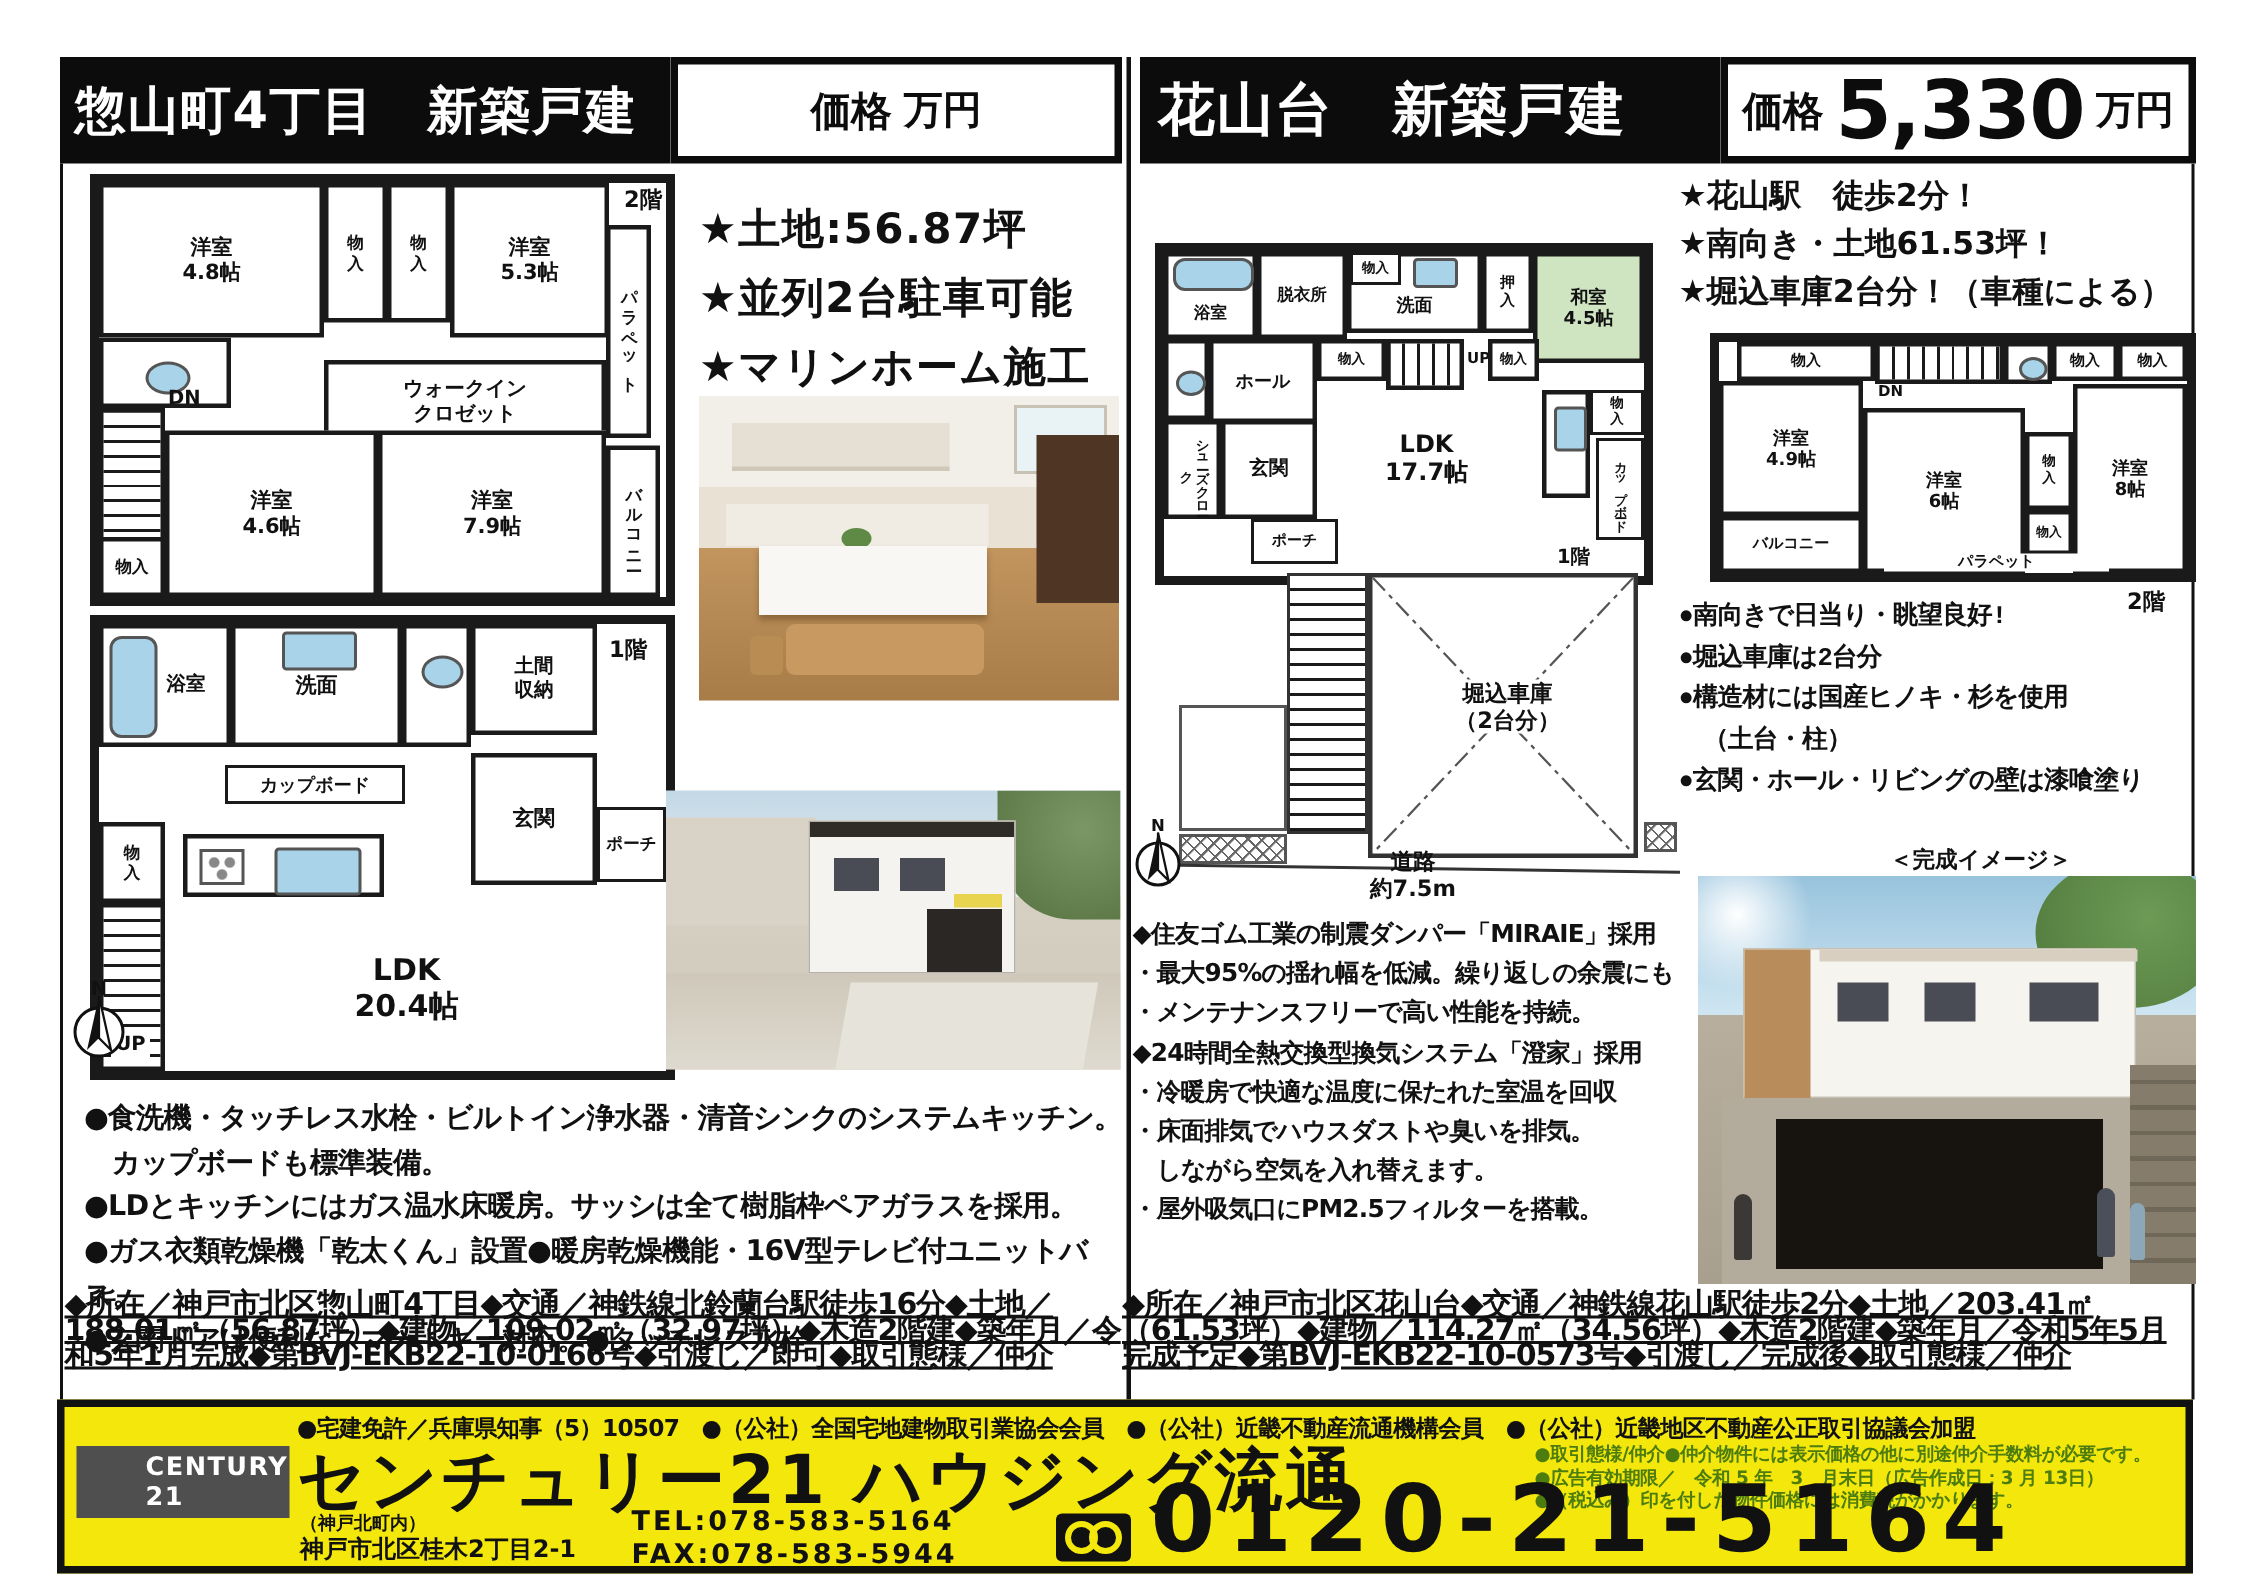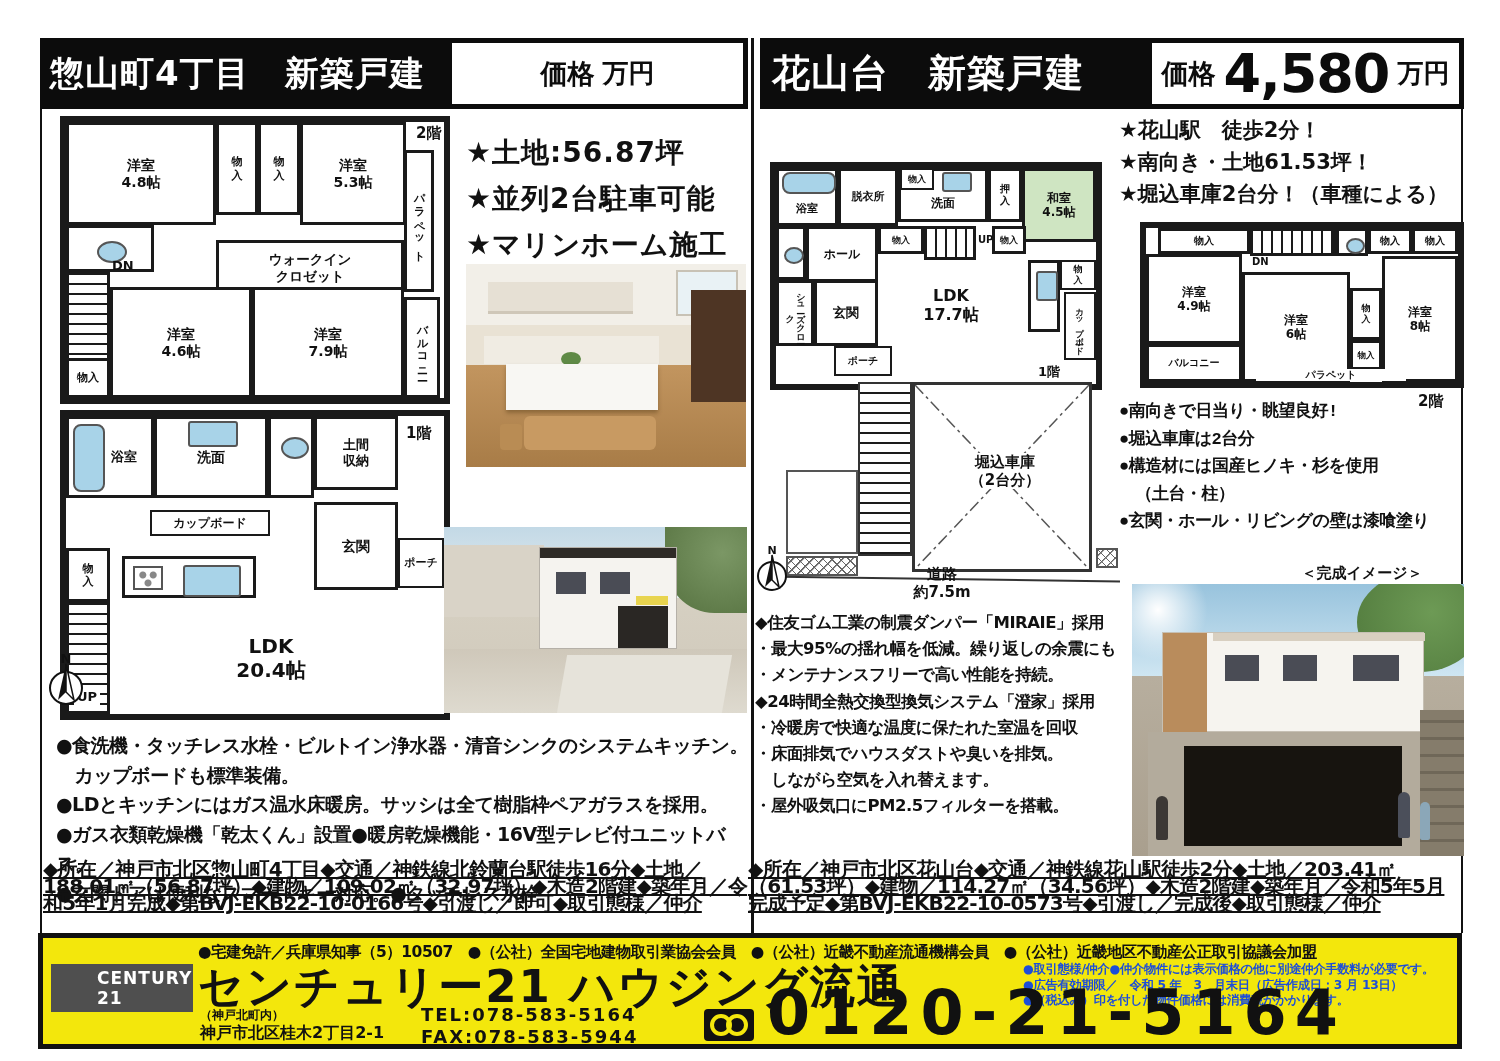--- a/index.html
+++ b/index.html
@@ -29,21 +29,21 @@
                 repeating-linear-gradient(-45deg,transparent 0 5px,#666 6px 7px);}
   
   .feat-l div{font-size:28px;font-weight:900;line-height:46px;letter-spacing:1px;}
   .feat-r div{font-size:21px;font-weight:900;line-height:32px;}
   .bul-l div{font-size:19px;font-weight:600;line-height:29.5px;letter-spacing:-0.5px;}
   .bul-r div{font-size:17px;font-weight:600;line-height:27.5px;letter-spacing:-0.5px;font-family:Liberation Mono, monospace;}
   .dia-r div{font-size:16.5px;font-weight:600;line-height:26.2px;letter-spacing:-0.5px;}
   .details{font-size:20px;font-weight:700;line-height:17px;letter-spacing:-0.8px;text-decoration:underline;}
   
   .footer{position:absolute;background:#f3e70c;border:5px solid #111;box-sizing:border-box;}
-  .note-red{color:#1d4ed8;font-size:12.3px;font-weight:800;line-height:15.5px;letter-spacing:-0.3px;}
+  .note-red{color:#4d7c0f;font-size:12.3px;font-weight:800;line-height:15.5px;letter-spacing:-0.3px;}
   
   .photo{position:absolute;overflow:hidden;box-sizing:border-box;}
   .pp{position:absolute;box-sizing:border-box;}
 </style>
 </head>
 <body>
 
 <div class="page">
 
   <div class="hdr" style="left:40px;top:38px;width:407px;height:71px;font-size:34px;padding-left:10px;">惣山町4丁目　新築戸建</div>
@@ -152,21 +152,21 @@
     <div>●LDとキッチンにはガス温水床暖房。サッシは全て樹脂枠ペアガラスを採用。</div>
     <div>●ガス衣類乾燥機「乾太くん」設置●暖房乾燥機能・16V型テレビ付ユニットバス。</div>
     <div>●玄関ドアは便利なスマートキー対応。●タッチレス水栓</div>
   </div>
 
   <div class="abs details" style="left:43px;top:861px;width:706px;">◆所在／神戸市北区惣山町4丁目◆交通／神鉄線北鈴蘭台駅徒歩16分◆土地／188.01㎡（56.87坪）◆建物／109.02㎡（32.97坪）◆木造2階建◆築年月／令和5年1月完成◆第BVJ-EKB22-10-0166号◆引渡し／即可◆取引態様／仲介</div>
 
   <div class="hdr" style="left:760px;top:38px;width:387px;height:71px;font-size:38px;padding-left:12px;">花山台　新築戸建</div>
   <div class="pricebox" style="left:1147px;top:38px;width:317px;height:71px;">
     <span class="p-lab">価格</span>
-    <span class="p-val">4,580</span>
+    <span class="p-val">5,330</span>
     <span class="p-unit">万円</span>
   </div>
 
   <div class="abs feat-r" style="left:1119px;top:114px;width:345px;">
     <div>★花山駅　徒歩2分！</div>
     <div>★南向き・土地61.53坪！</div>
     <div>★堀込車庫2台分！（車種による）</div>
   </div>
 
   <div class="plan" style="left:770px;top:162px;width:332px;height:228px;">
@@ -262,21 +262,21 @@
     <div>◆住友ゴム工業の制震ダンパー「MIRAIE」採用</div>
     <div>・最大95%の揺れ幅を低減。繰り返しの余震にも</div>
     <div>・メンテナンスフリーで高い性能を持続。</div>
     <div>◆24時間全熱交換型換気システム「澄家」採用</div>
     <div>・冷暖房で快適な温度に保たれた室温を回収</div>
     <div>・床面排気でハウスダストや臭いを排気。</div>
     <div>　しながら空気を入れ替えます。</div>
     <div>・屋外吸気口にPM2.5フィルターを搭載。</div>
   </div>
 
-  <div class="lbl" style="left:1260px;top:564px;width:204px;text-align:center;font-size:15px;">＜完成イメージ＞</div>
+  <div class="lbl" style="left:1260px;top:564px;width:204px;text-align:left;font-size:15px;">＜完成イメージ＞</div>
   <div class="photo" style="left:1132px;top:584px;width:332px;height:272px;background:linear-gradient(180deg,#98c3dd 0%,#cfe6f2 34%,#b7ae9e 34%,#a99f8e 100%);">
     <div class="pp" style="left:-24px;top:-24px;width:100px;height:100px;background:radial-gradient(circle,#ffffff 0%,rgba(255,255,255,0) 70%);"></div>
     <div class="pp" style="right:-18px;top:-12px;width:125px;height:100px;background:radial-gradient(circle at 60% 40%,#6d9a55,#50793c);border-radius:50%;"></div>
     <div class="pp" style="left:30px;top:48px;width:262px;height:100px;background:#f6f4ef;border:1px solid #c6c0b4;">
       <div class="pp" style="left:0;top:0;width:44px;height:100px;background:#b98c5c;"></div>
       <div class="pp" style="left:62px;top:22px;width:34px;height:26px;background:#4a4c55;"></div>
       <div class="pp" style="left:120px;top:22px;width:34px;height:26px;background:#4a4c55;"></div>
       <div class="pp" style="left:190px;top:22px;width:46px;height:26px;background:#4a4c55;"></div>
       <div class="pp" style="left:50px;top:0;width:212px;height:8px;background:#d8cfc0;"></div>
     </div>

